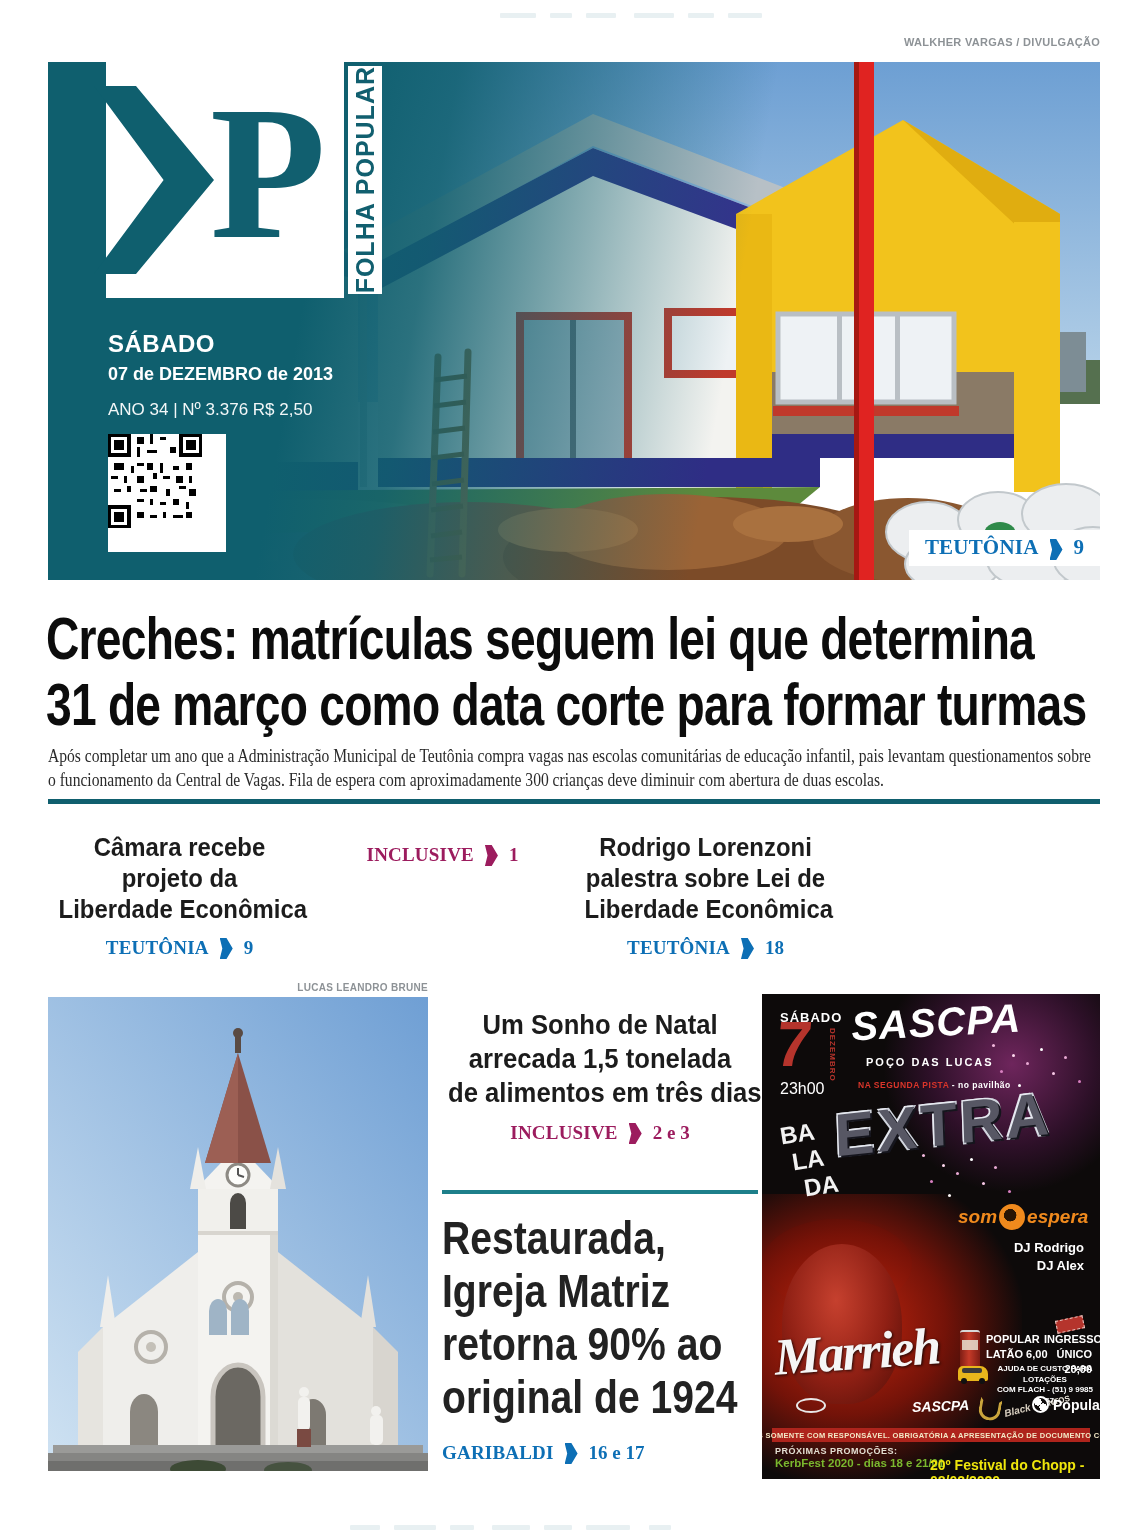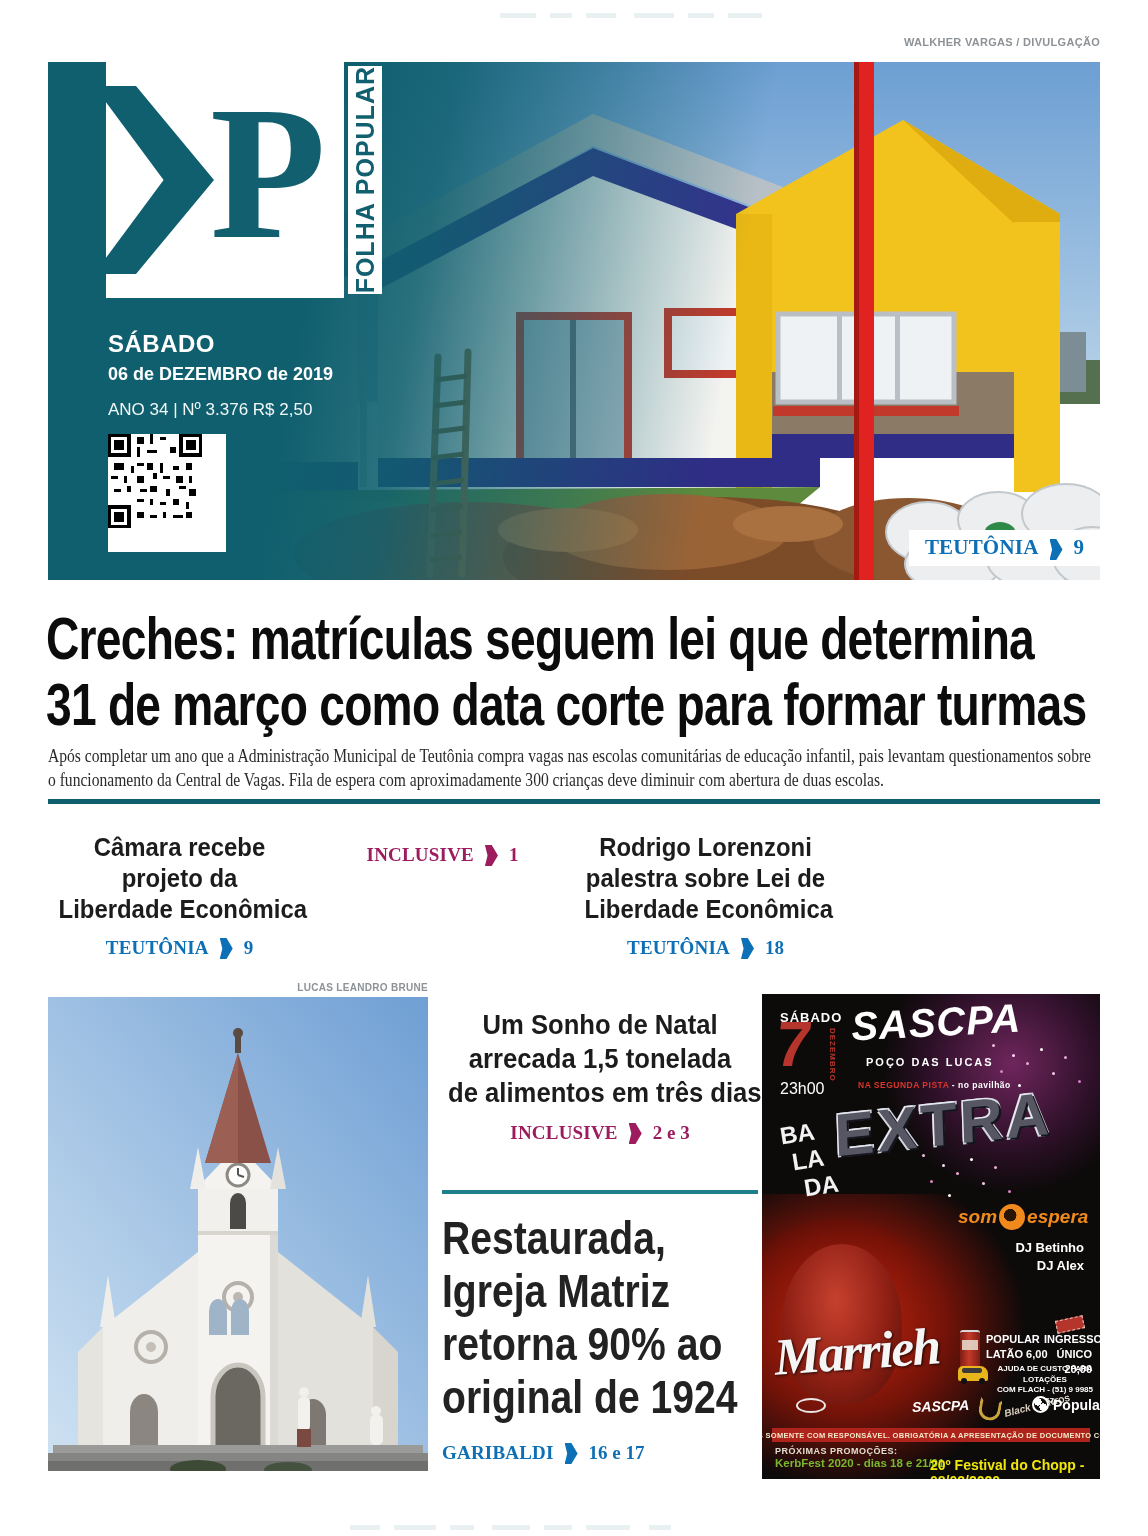--- a/index.html
+++ b/index.html
@@ -243,21 +243,21 @@
 
   <div class="abs logo-box">
     <div class="logo-chevron"></div>
     <div class="logo-p">P</div>
   </div>
   <div class="abs vertical-name">
     <span>FOLHA POPULAR</span>
   </div>
 
   <div class="abs mast-day">SÁBADO</div>
-  <div class="abs mast-date">06 de DEZEMBRO de 2019</div>
+  <div class="abs mast-date">07 de DEZEMBRO de 2013</div>
   <div class="abs mast-edition">ANO 34 | Nº 3.376 R$ 2,50</div>
 
   <div class="abs qr">
     <svg width="94" height="94" viewBox="0 0 29 29" shape-rendering="crispEdges">
       <rect width="29" height="29" fill="#fff"></rect>
       <g fill="#000">
         <rect x="0" y="0" width="7" height="7"></rect>
           <rect x="22" y="0" width="7" height="7"></rect>
           <rect x="0" y="22" width="7" height="7"></rect>
         <rect x="1" y="1" width="5" height="5" fill="#fff"></rect>
@@ -490,21 +490,21 @@
     <div style="left:42px;top:178px;">DA</div>
   </div>
   <div class="abs ad-extra">EXTRA</div>
 
   <div class="abs ad-som">
     <span>som</span>
     <span class="som-circle"></span>
     <span>espera</span>
   </div>
 
-  <div class="abs ad-dj1">DJ Betinho</div>
+  <div class="abs ad-dj1">DJ Rodrigo</div>
   <div class="abs ad-dj2">DJ Alex</div>
 
   <div class="abs beer-can">
       <i></i>
     </div>
   <div class="abs ad-beer">
     <div>POPULAR</div>
     <div>LATÃO 6,00</div>
   </div>
   <div class="abs ticket"></div>

